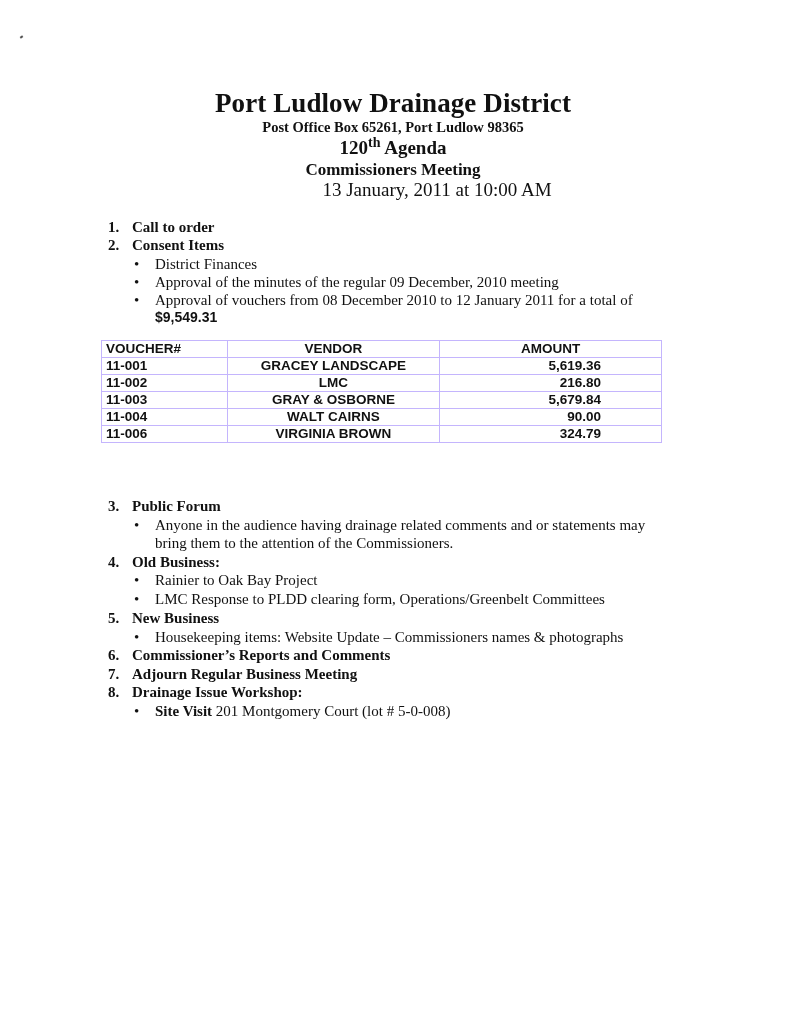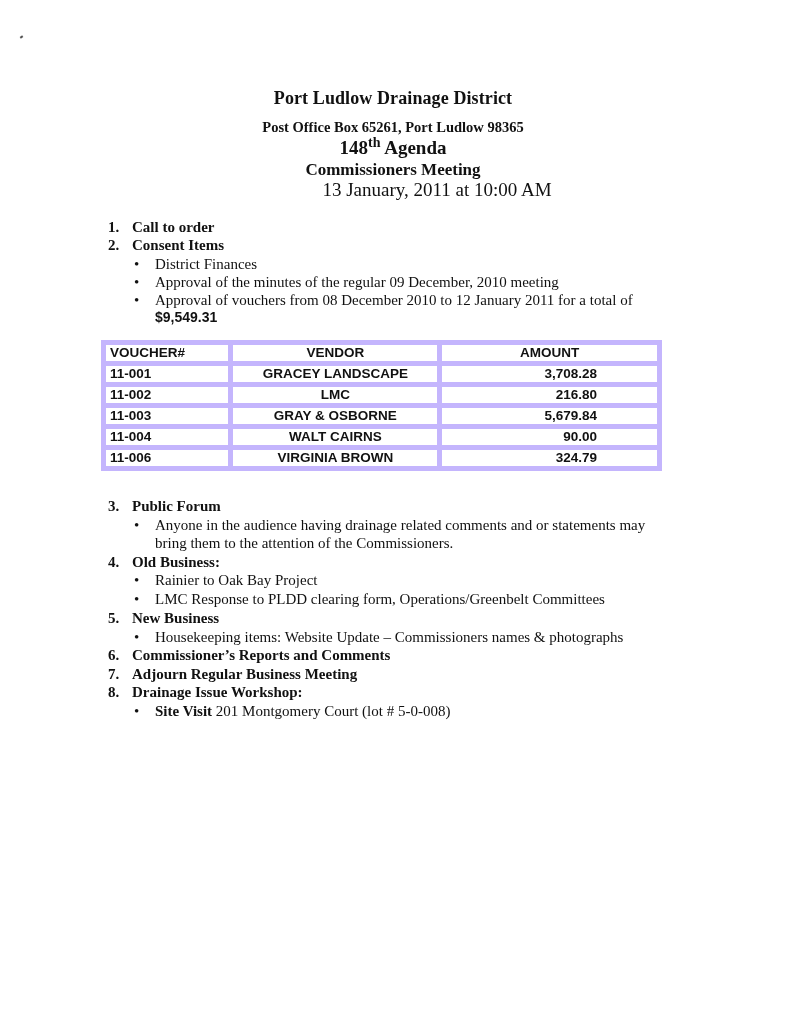--- a/index.html
+++ b/index.html
@@ -1,52 +1,52 @@
 <!DOCTYPE html>
 <html><head>
 <meta charset="utf-8">
 <style>
   html, body { margin: 0; padding: 0; background: #ffffff; }
   body { width: 786px; height: 1024px; position: relative; overflow: hidden; color: #111; font-family: "Liberation Serif", serif; }
   .page { position: absolute; left: 0; top: 0; width: 786px; height: 1024px; }
   .speck { position: absolute; width: 3px; height: 2px; background: #555; transform: rotate(-35deg); }
 
   .header { position: absolute; left: 0; width: 786px; text-align: center; }
-  .h-title { top: 88px; font-size: 18px; font-weight: bold; letter-spacing: 0.1px; }
+  .h-title { top: 88px; font-size: 27px; font-weight: bold; letter-spacing: 0.1px; }
   .h-address { top: 119px; font-size: 14.5px; font-weight: bold; }
   .h-agenda { top: 137px; font-size: 19px; font-weight: bold; }
   .h-agenda sup { font-size: 14px; vertical-align: 7px; line-height: 0; }
   .h-meeting { top: 160px; font-size: 17px; font-weight: bold; }
   .h-date { top: 179px; font-size: 19px; margin-left: 44px; }
 
   .item { position: absolute; font-size: 15px; line-height: 18px; }
   .num { position: absolute; left: 108px; font-weight: bold; }
   .lbl { position: absolute; left: 132px; font-weight: bold; white-space: nowrap; }
   .bullet { position: absolute; left: 134px; font-size: 15px; }
   .btext { position: absolute; left: 155px; font-size: 15px; line-height: 18px; white-space: nowrap; }
   .bold { font-weight: bold; }
   .sans-bold { font-family: "Liberation Sans", sans-serif; font-weight: bold; font-size: 14px; }
 
   table.vouchers { position: absolute; left: 101px; top: 340px; width: 561px; border-collapse: collapse; font-family: "Liberation Sans", sans-serif; font-weight: bold; font-size: 13.5px; }
-  table.vouchers th, table.vouchers td { border: 5px solid #c4b5fd; height: 16px; padding: 0 4px; line-height: 16px; }
+  table.vouchers th, table.vouchers td { border: 1px solid #c4b5fd; height: 16px; padding: 0 4px; line-height: 16px; }
   table.vouchers th { font-weight: bold; }
   .c1 { width: 126px; text-align: left; }
   .c2 { width: 230px; text-align: center; }
   .c3 { width: 180px; text-align: right; padding-right: 60px !important; }
   th.c3 { text-align: center; padding-right: 4px !important; }
 </style>
 </head>
 <body>
 
 <div class="page">
   <div class="speck" style="left:20px;top:36px;"></div>
 
   <div class="header h-title">Port Ludlow Drainage District</div>
   <div class="header h-address">Post Office Box 65261, Port Ludlow 98365</div>
-  <div class="header h-agenda"><span>148</span><sup>th</sup> <span>Agenda</span></div>
+  <div class="header h-agenda"><span>120</span><sup>th</sup> <span>Agenda</span></div>
   <div class="header h-meeting">Commissioners Meeting</div>
   <div class="header h-date">13 January, 2011 at 10:00 AM</div>
 
   <div class="item" style="top:218px;">
     <span class="num">1.</span>
     <span class="lbl">Call to order</span>
   </div>
 
   <div class="item" style="top:236px;">
     <span class="num">2.</span>
@@ -73,21 +73,21 @@
       <tr>
         <th class="c1">VOUCHER#</th>
         <th class="c2">VENDOR</th>
         <th class="c3">AMOUNT</th>
       </tr>
     </thead>
     <tbody>
       <tr>
         <td class="c1">11-001</td>
         <td class="c2">GRACEY LANDSCAPE</td>
-        <td class="c3">3,708.28</td>
+        <td class="c3">5,619.36</td>
       </tr>
       <tr>
         <td class="c1">11-002</td>
         <td class="c2">LMC</td>
         <td class="c3">216.80</td>
       </tr>
       <tr>
         <td class="c1">11-003</td>
         <td class="c2">GRAY &amp; OSBORNE</td>
         <td class="c3">5,679.84</td>

